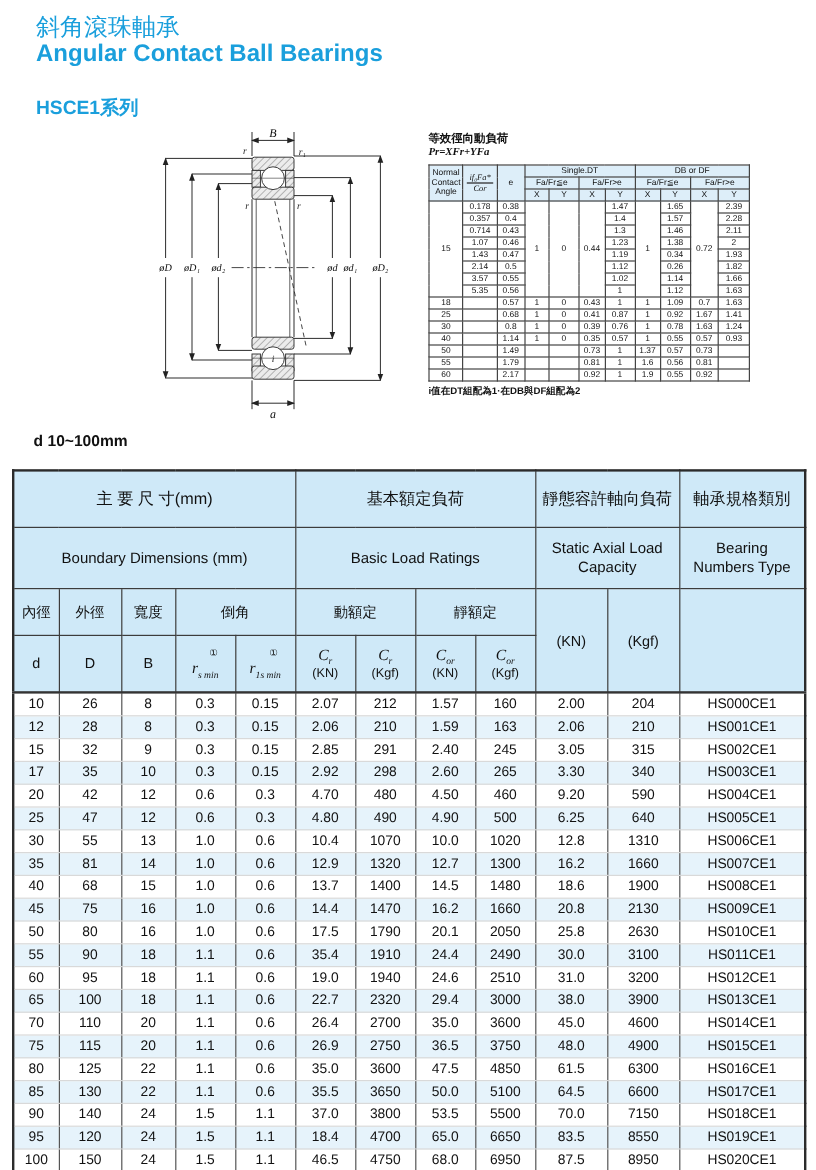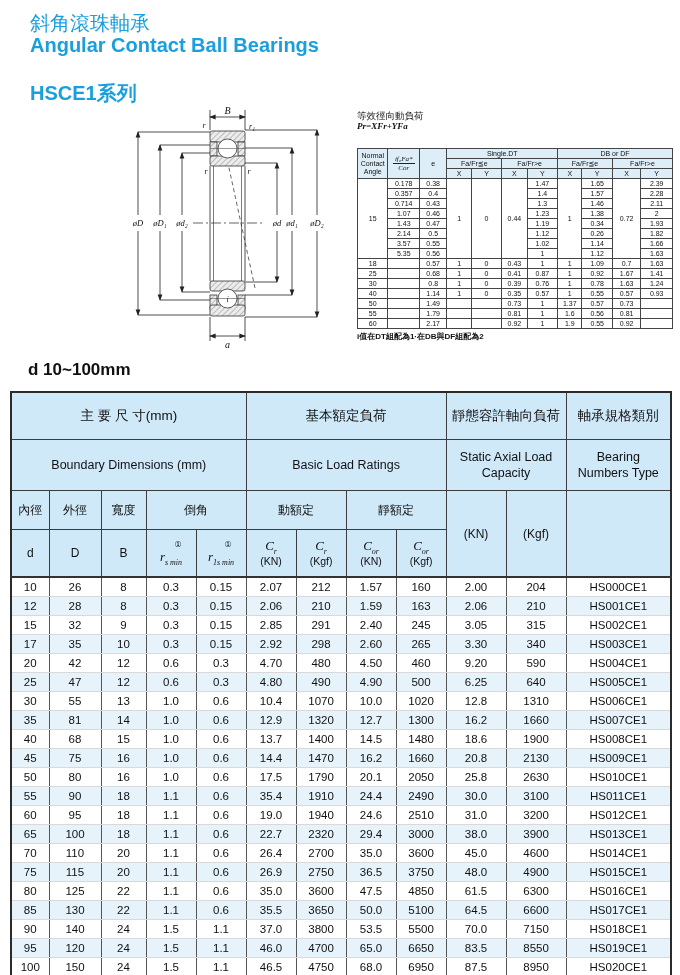--- a/index.html
+++ b/index.html
@@ -3,43 +3,43 @@
 <meta charset="utf-8">
 <style>
   html,body{margin:0;padding:0;background:#fff;}
   body{width:680px;height:975px;position:relative;overflow:hidden;
        font-family:"Liberation Sans",sans-serif;color:#111;}
 
   
   .hdr{position:absolute;left:30px;top:12px;}
   .title-zh{font-size:20px;font-weight:normal;color:#1a9fdc;line-height:22px;}
   .title-en{font-size:20px;font-weight:bold;color:#1a9fdc;line-height:23px;}
-  .series{position:absolute;left:30px;top:80px;font-size:20px;font-weight:bold;color:#1a9fdc;}
+  .series{position:absolute;left:30px;top:80px;font-size:16px;font-weight:bold;color:#1a9fdc;}
 
   
   .diagram{position:absolute;left:100px;top:98px;}
   .diagram text{font-family:"Liberation Serif",serif;font-style:italic;fill:#111;}
 
   
   .load-wrap{position:absolute;left:357px;top:110px;width:320px;}
-  .lt-title{font-size:9.5px;font-weight:normal;line-height:11px;}
+  .lt-title{font-size:9.5px;font-weight:bold;line-height:11px;}
   .lt-formula{font-size:9px;font-weight:bold;font-style:italic;
-              font-family:"Liberation Serif",serif;line-height:10px;margin-bottom:17px;}
-  .load-table{border-collapse:collapse;width:316px;border:1.5px solid #333;}
+              font-family:"Liberation Serif",serif;line-height:10px;margin-bottom:6px;}
+  .load-table{border-collapse:collapse;width:268px;border:1.5px solid #333;}
   .load-table th,.load-table td{border:1px solid #444;padding:0;text-align:center;
               font-size:7px;line-height:8px;height:9px;font-weight:normal;}
   .load-table thead th{background:#ddeef9;}
   .pre{white-space:pre-line;}
   .fr{display:inline-block;font-family:"Liberation Serif",serif;font-style:italic;font-size:7px;}
   .fr-num{display:block;border-bottom:1px solid #222;padding:0 2px;}
   .fr-den{display:block;}
   .lt-foot{font-size:8px;font-weight:bold;margin-top:2px;}
 
   
-  .size-label{position:absolute;left:28px;top:360px;font-size:17px;font-weight:bold;}
+  .size-label{position:absolute;left:28px;top:360px;font-size:13px;font-weight:bold;}
 
   
   .main-table{position:absolute;left:10px;top:391px;width:660px;border-collapse:collapse;
               table-layout:fixed;border:2px solid #2b2b2b;}
   .main-table th,.main-table td{border:1px solid #555;padding:0;text-align:center;vertical-align:middle;}
   .main-table thead th{background:#cfe9f8;font-weight:normal;border:1px solid #3c3c3c;}
   .main-table thead{border-bottom:2px solid #333;margin-top:36px;}
   .h1 th{height:46px;font-size:13.5px;}
   .h2 th{height:50px;font-size:12.5px;white-space:pre-line;line-height:16px;}
   .h3 th{height:38px;font-size:12px;}
@@ -690,21 +690,21 @@
         <td>70.0</td>
         <td>7150</td>
         <td>HS018CE1</td>
       </tr>
       <tr class="alt">
         <td>95</td>
         <td>120</td>
         <td>24</td>
         <td>1.5</td>
         <td>1.1</td>
-        <td>46.0</td>
+        <td>18.4</td>
         <td>4700</td>
         <td>65.0</td>
         <td>6650</td>
         <td>83.5</td>
         <td>8550</td>
         <td>HS019CE1</td>
       </tr>
       <tr>
         <td>100</td>
         <td>150</td>

